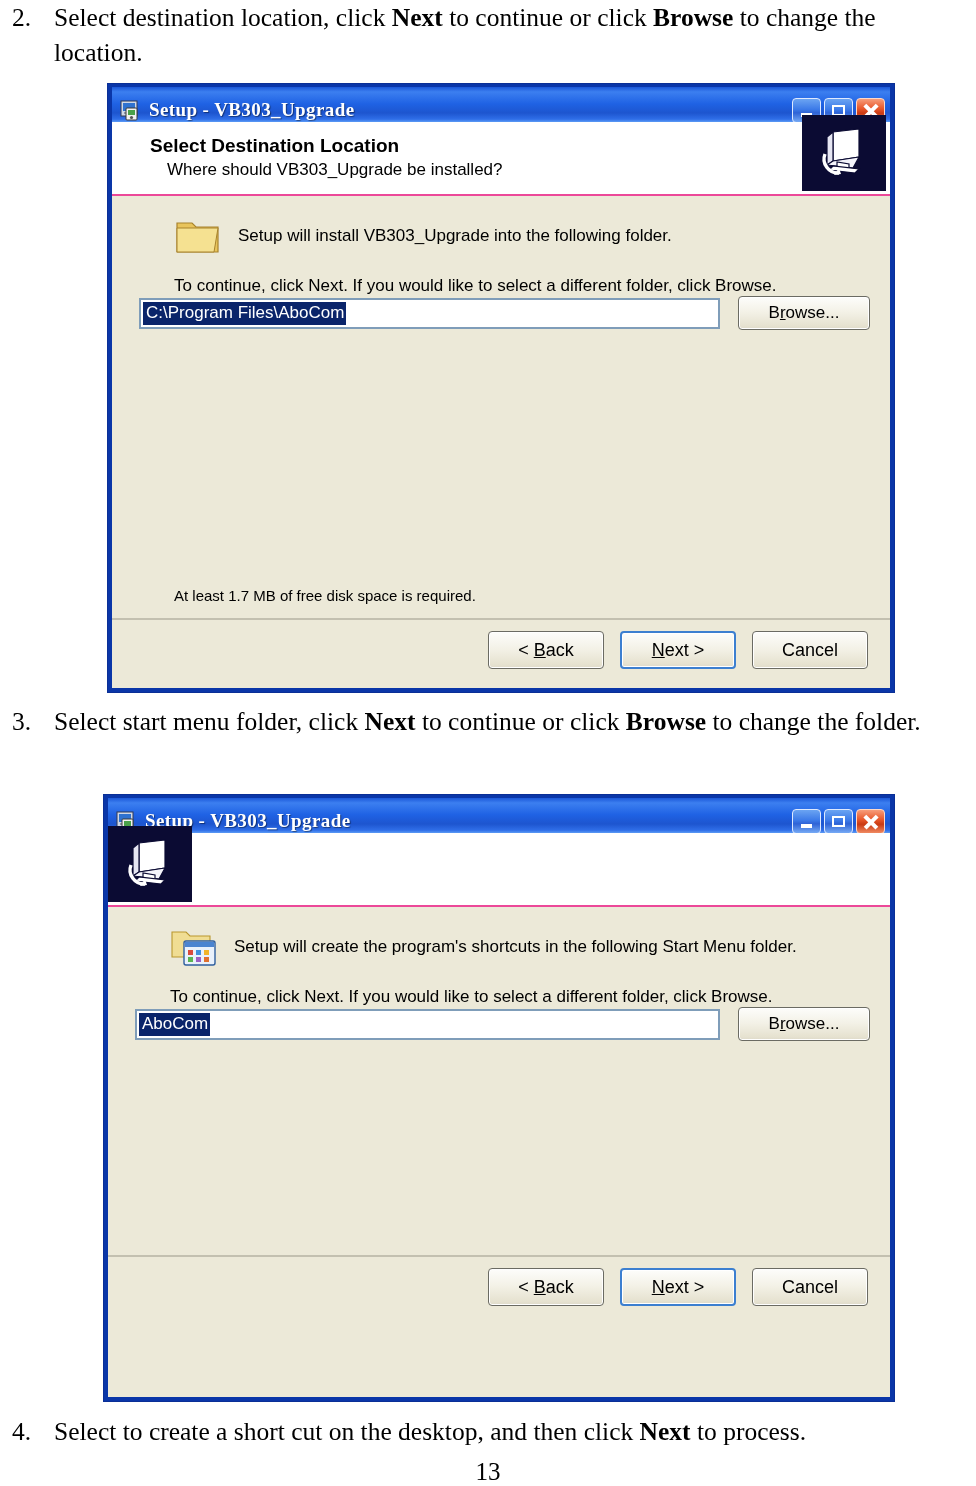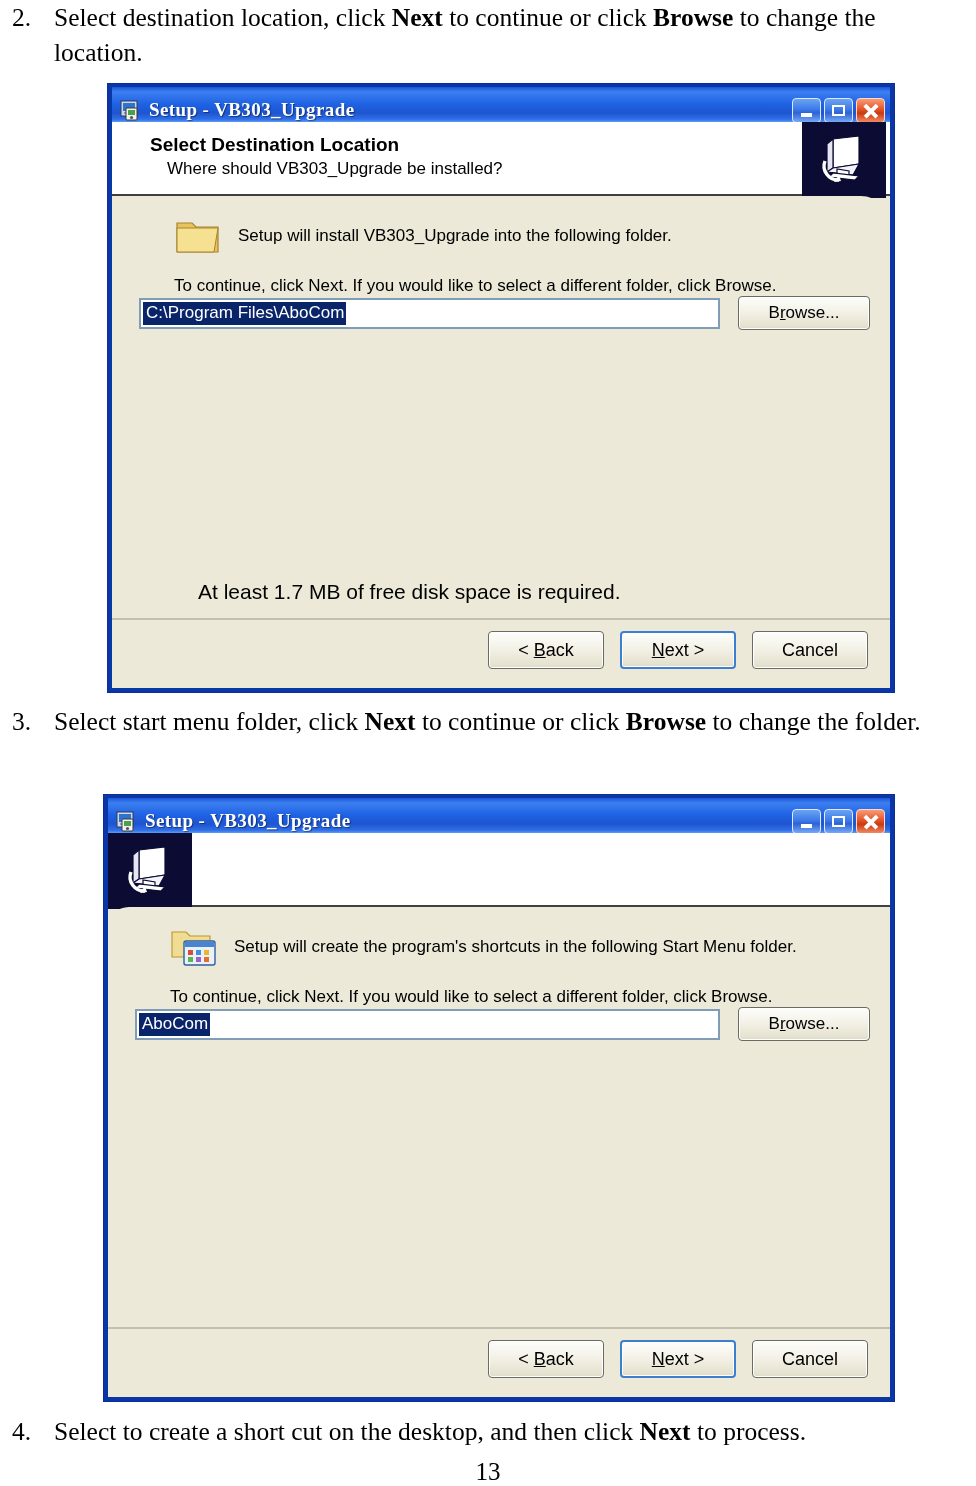--- a/index.html
+++ b/index.html
@@ -134,23 +134,23 @@
     background: #ffffff;
     top: 50%;
     left: 50%;
   }
   .winbtn.close .x1 { transform: translate(-50%,-50%) rotate(45deg); }
   .winbtn.close .x2 { transform: translate(-50%,-50%) rotate(-45deg); }
 
   
   .win-header {
     background: #ffffff;
-    border-bottom: 2px solid #404040;
-    display: flex;
-    align-items: flex-start;
+    border-bottom: 2px solid #ec4899;
+    display: flex;
+    align-items: center;
     padding: 11px 0 11px 0;
     position: relative;
     height: 74px;
     box-sizing: border-box;
   }
   .win-header-texts {
     flex: 1 1 auto;
     padding-left: 38px;
     display: flex;
     flex-direction: column;
@@ -252,26 +252,25 @@
     align-items: center;
     justify-content: center;
     box-sizing: border-box;
     box-shadow: inset 0 0 0 1px #ffffff;
   }
   .btn.browse { min-width: 132px; flex: 0 0 132px; }
   .btn u { text-decoration: underline; }
 
   .disk-note {
     font-family: "Liberation Sans", "DejaVu Sans", sans-serif;
-    font-size: 21px;
+    font-size: 15px;
     color: #000;
     position: absolute;
     left: 62px;
     bottom: 14px;
-    margin-left: 24px;
   }
 
   .win-footer {
     border-top: 2px solid #c3c0b0;
     background: #ece9d8;
     display: flex;
     align-items: flex-end;
     justify-content: flex-end;
     gap: 16px;
     padding: 11px 22px 11px 0;
@@ -412,21 +411,21 @@
           <path d="M12 41 L38 44 L44 33 L18 37 Z" fill="#f4f4fb"></path>
           <path d="M22 38 L22 46 L34 48 L34 40 Z" fill="#ffffff"></path>
           <path d="M14 46 L40 49 L44 45 L18 42 Z" fill="#ffffff"></path>
         </g>
         <path d="M10 30 A14 14 0 0 0 24 49" fill="none" stroke="#ffffff" stroke-width="3.4"></path>
         <path d="M24 44 L26 50 L19 51 Z" fill="#ffffff"></path>
       </svg>
     </div>
   </div>
 
-  <div class="win-body" style="height:420px; position:relative;border-radius:21px;">
+  <div class="win-body" style="height:348px; position:relative;border-radius:21px;">
     <div class="body-row">
       <span class="body-icon">
         <svg width="48" height="44" viewBox="0 0 48 44">
           <path d="M2 7 L16 7 L20 11 L40 11 L40 32 L2 32 Z" fill="#f0dd93" stroke="#b9972f" stroke-width="1.1"></path>
           <rect x="14" y="16" width="31" height="24" rx="2" fill="#e9f1fb" stroke="#2f5f9e" stroke-width="1.4"></rect>
           <rect x="15" y="17" width="29" height="5" fill="#4a84d0"></rect>
           <g>
             <rect x="18" y="25" width="5" height="5" fill="#d84a3c"></rect>
             <rect x="26" y="25" width="5" height="5" fill="#3f8fdc"></rect>
             <rect x="34" y="25" width="5" height="5" fill="#f0b429"></rect>

